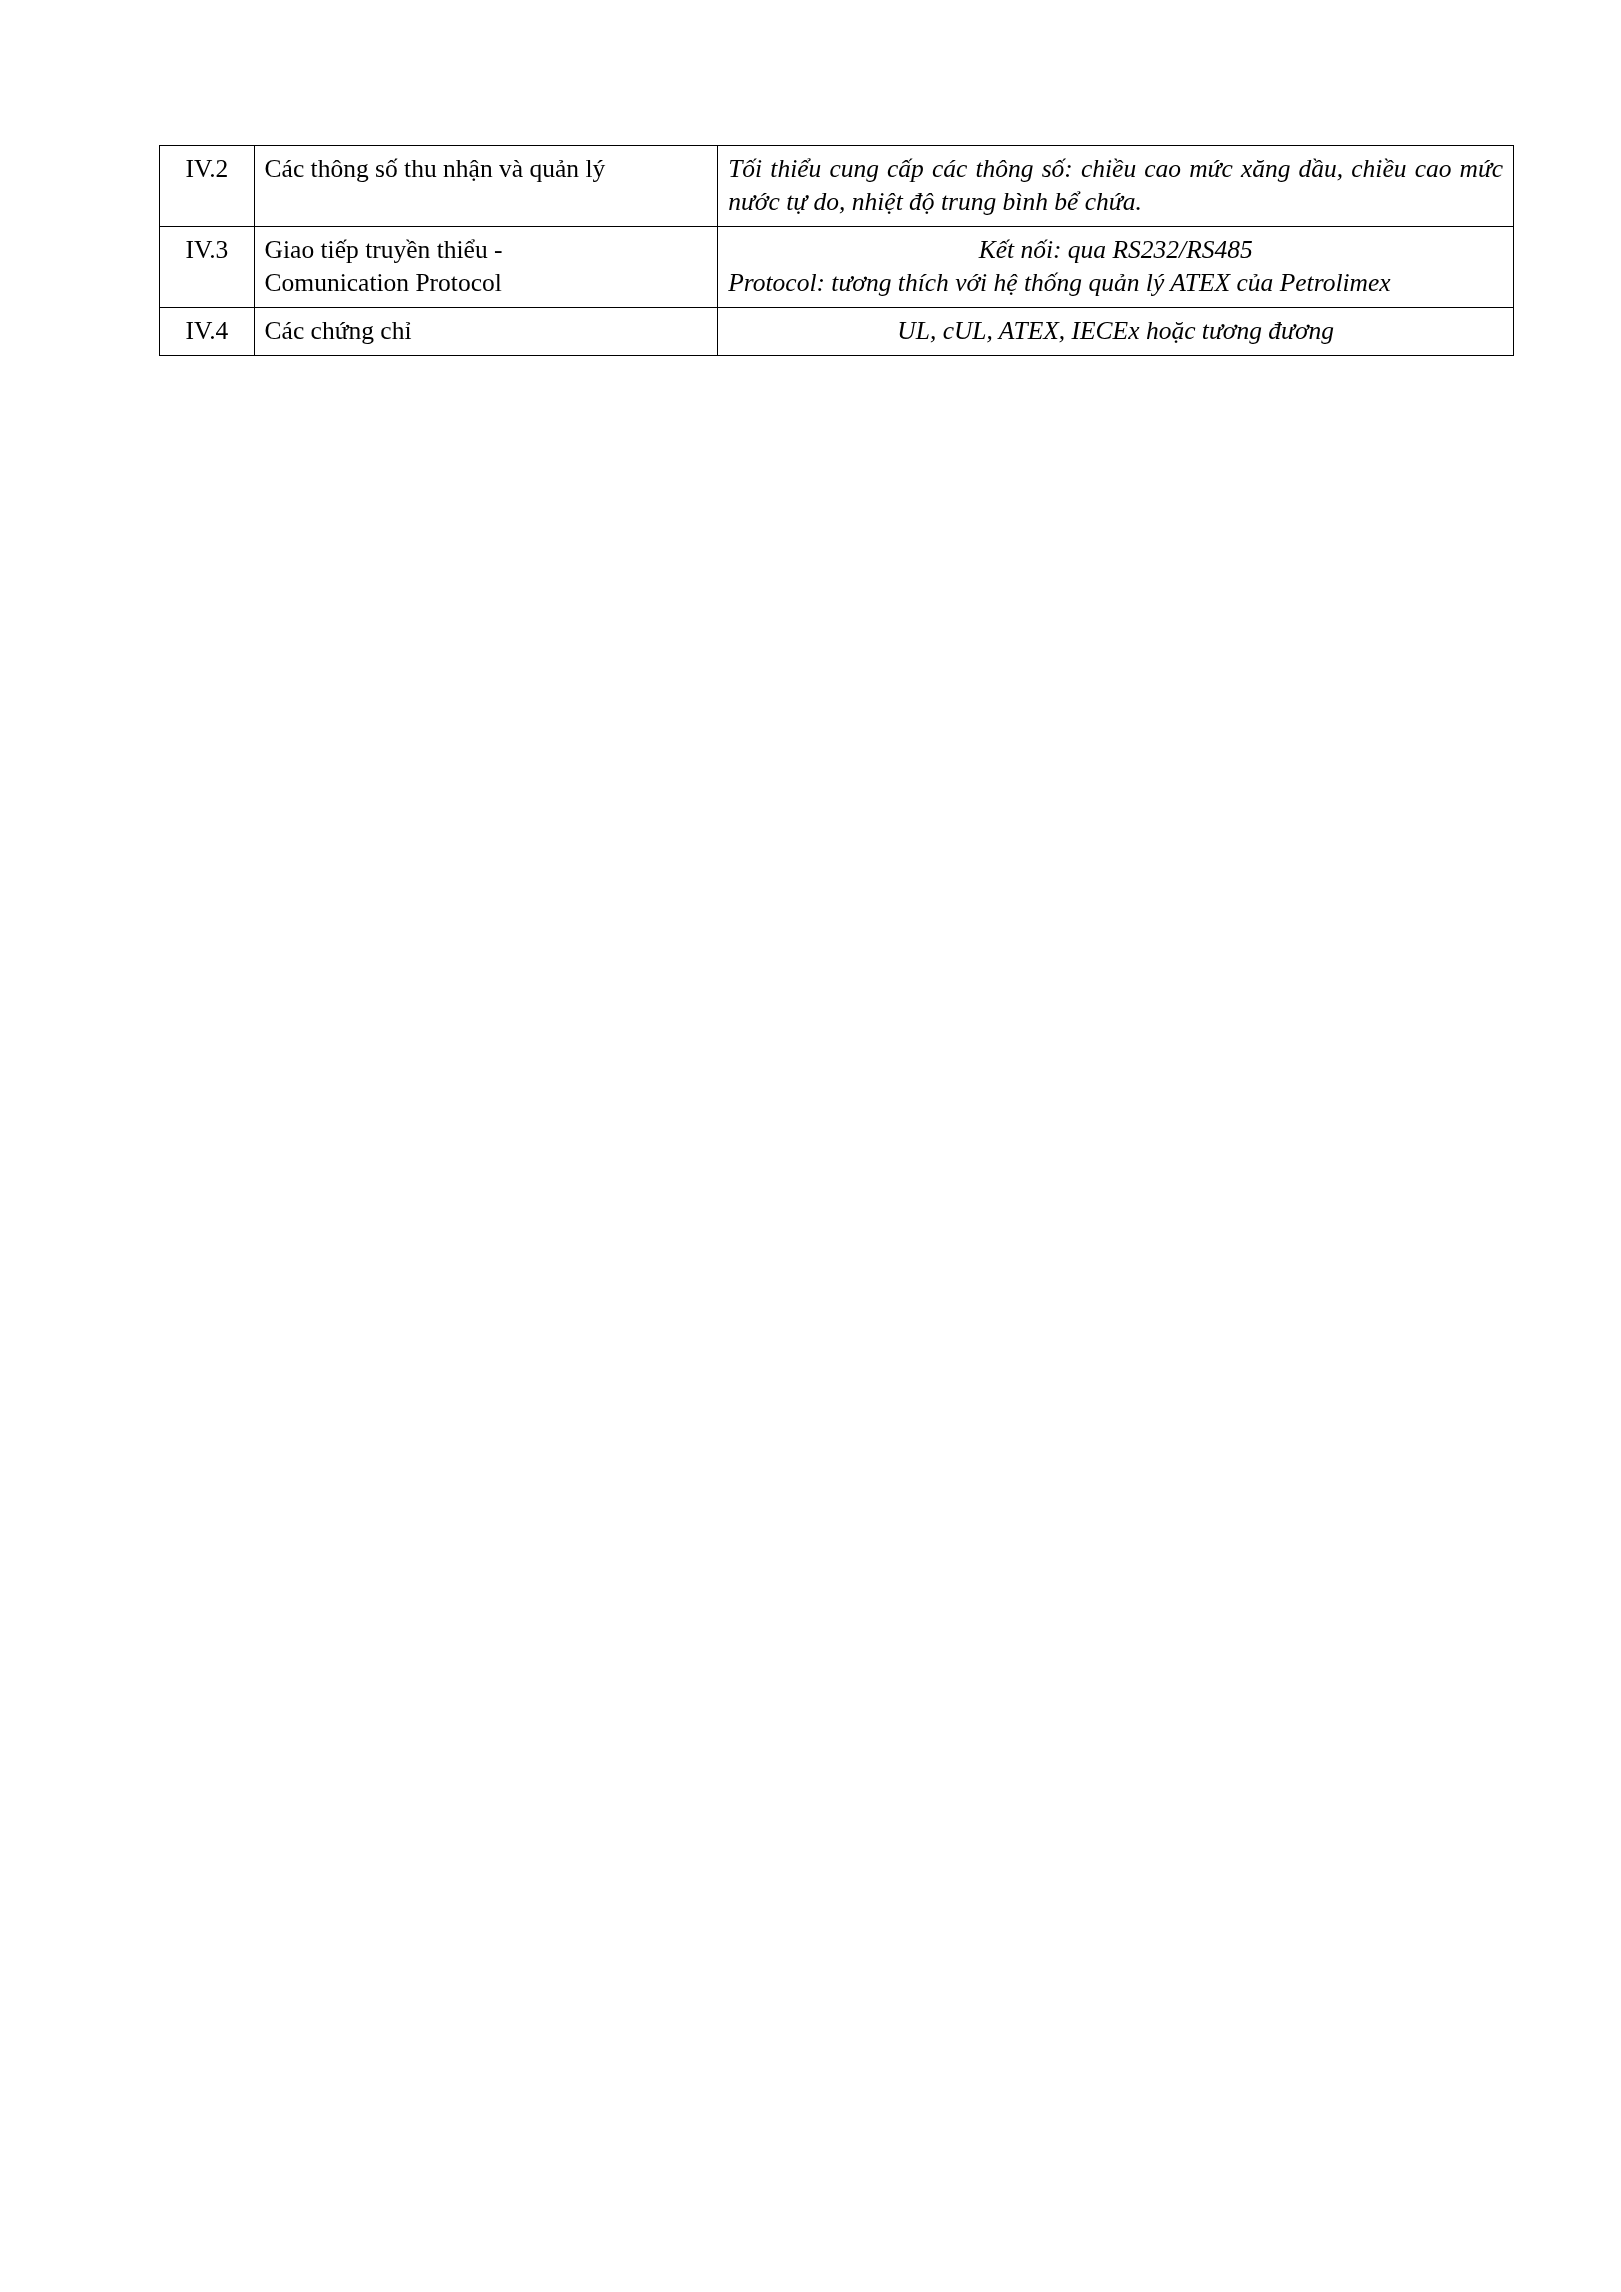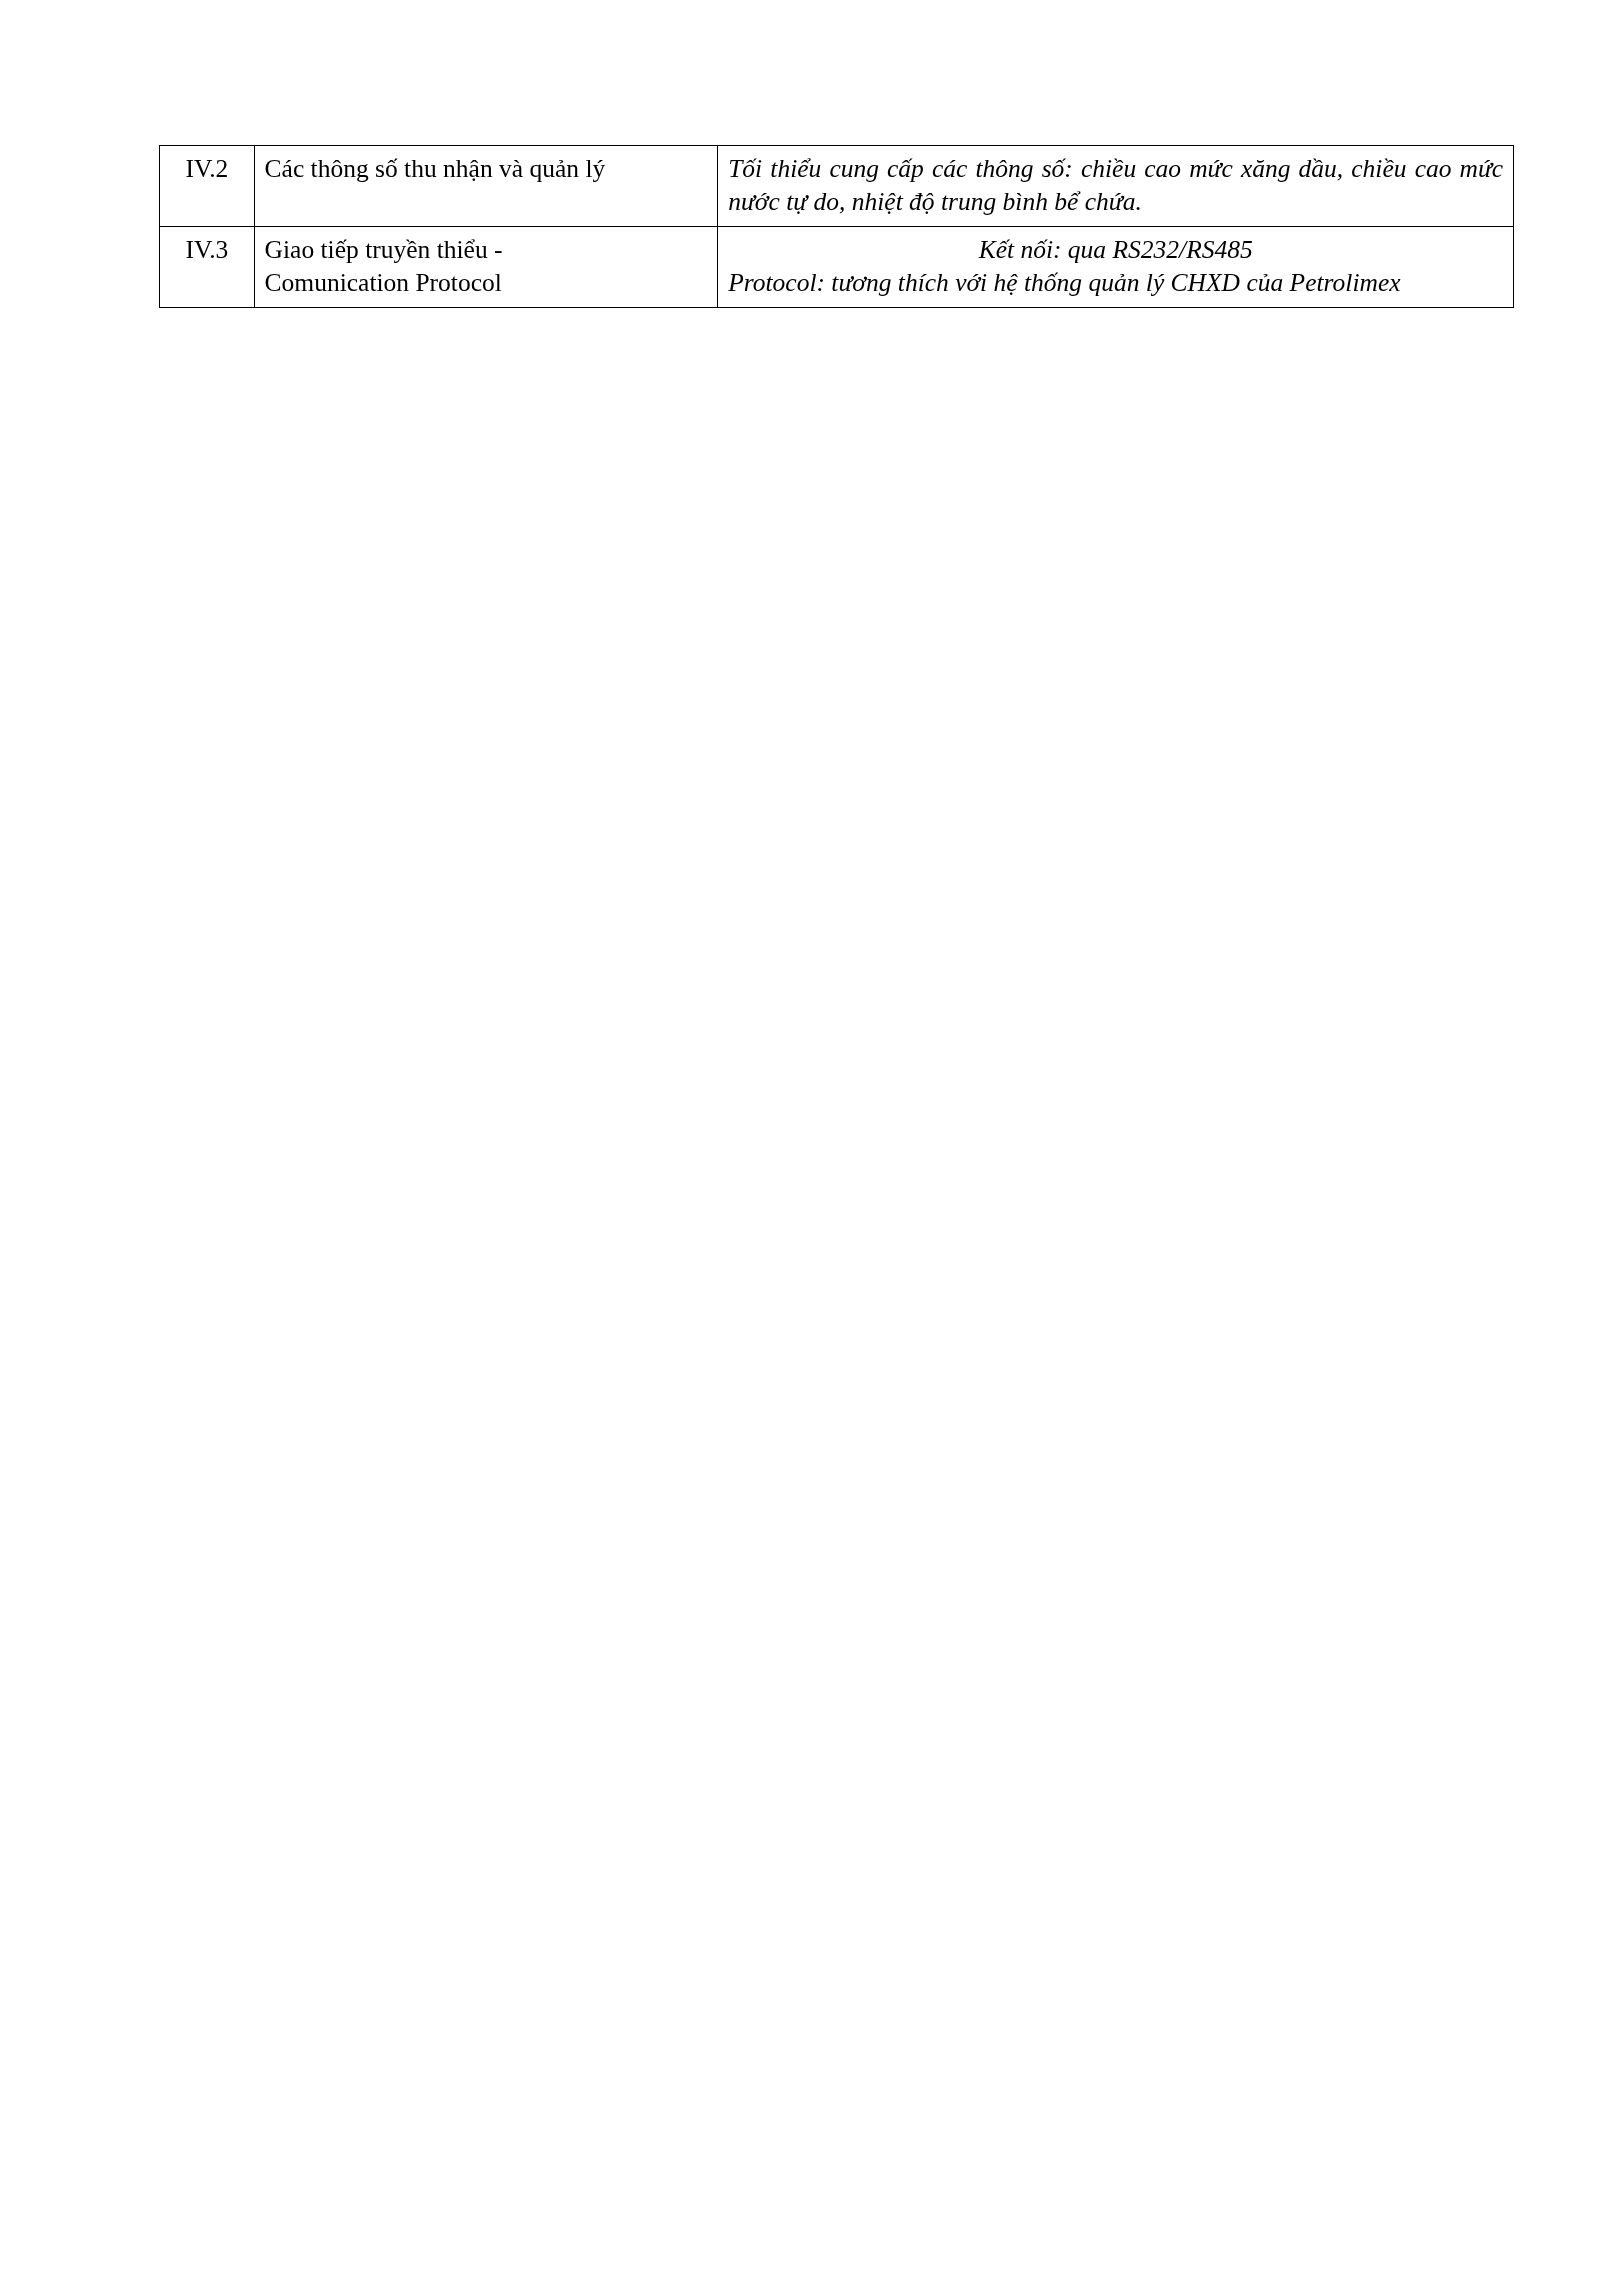--- a/index.html
+++ b/index.html
@@ -77,20 +77,27 @@
         </td>
       </tr>
       <tr>
         <td class="col-code">IV.3</td>
         <td class="col-name">
           <span class="line">Giao tiếp truyền thiểu -</span>
           <span class="line">Comunication Protocol</span>
         </td>
         <td class="col-value">
           <span class="line value-last">Kết nối: qua RS232/RS485</span>
-          <span class="line">Protocol: tương thích với hệ thống quản lý CHXD của Petrolimex</span>
+          <span class="line">Protocol: tương thích với hệ thống quản lý ATEX của Petrolimex</span>
+        </td>
+      </tr>
+      <tr>
+        <td class="col-code">IV.4</td>
+        <td class="col-name">Các chứng chỉ</td>
+        <td class="col-value">
+          <span class="line value-last">UL, cUL, ATEX, IECEx hoặc tương đương</span>
         </td>
       </tr>
     </tbody>
   </table>
 
 </div>
 
 
 </body></html>

